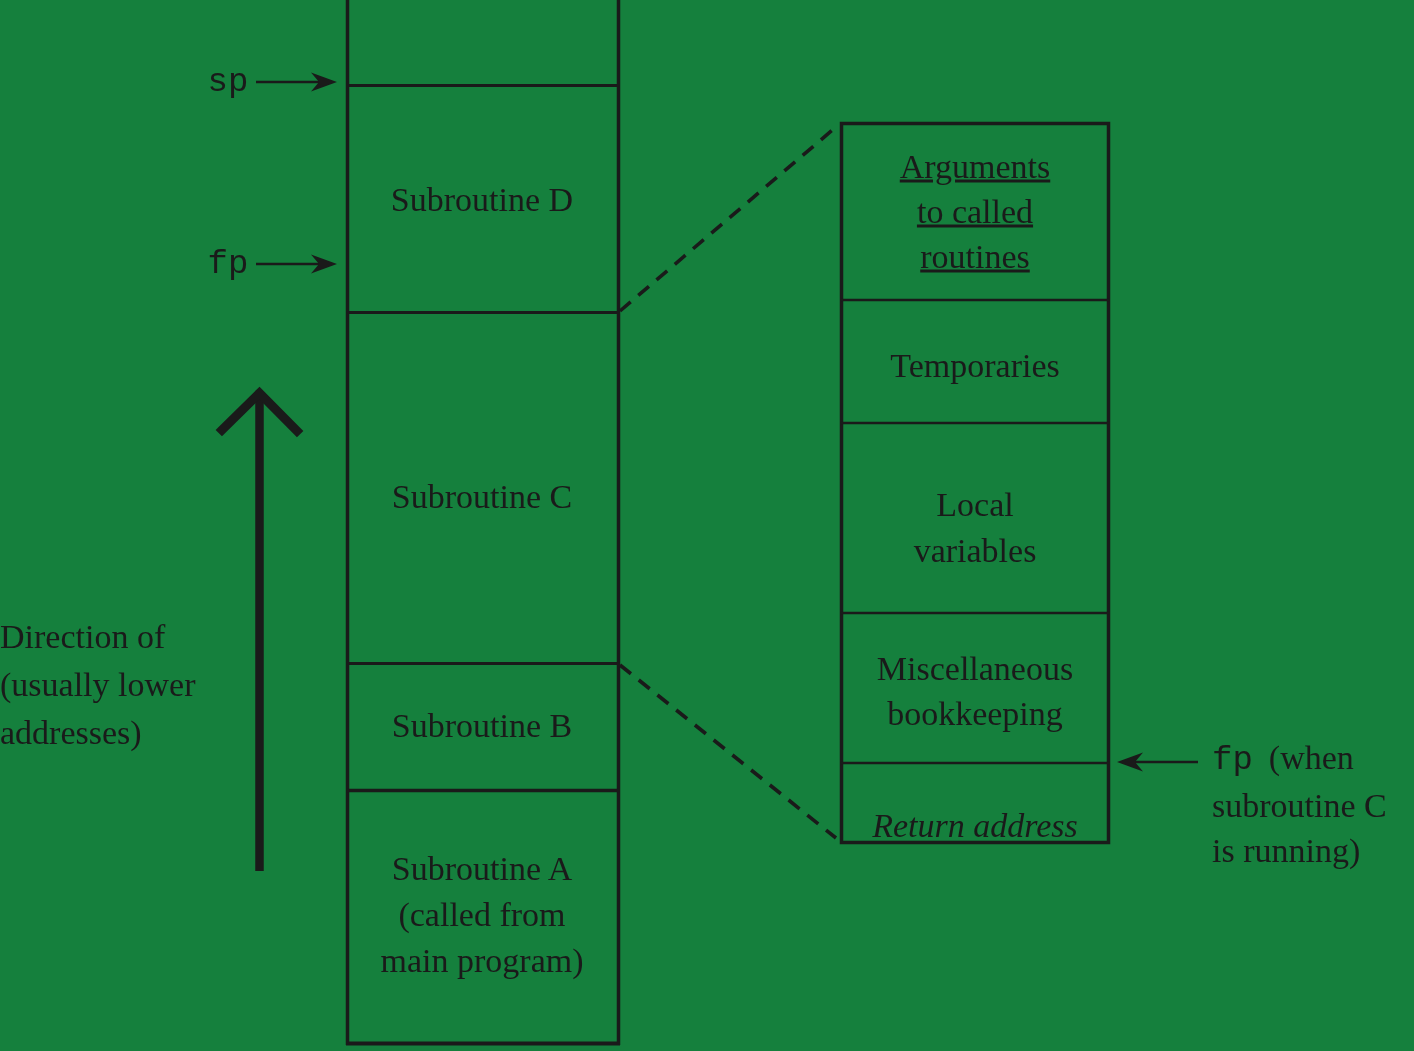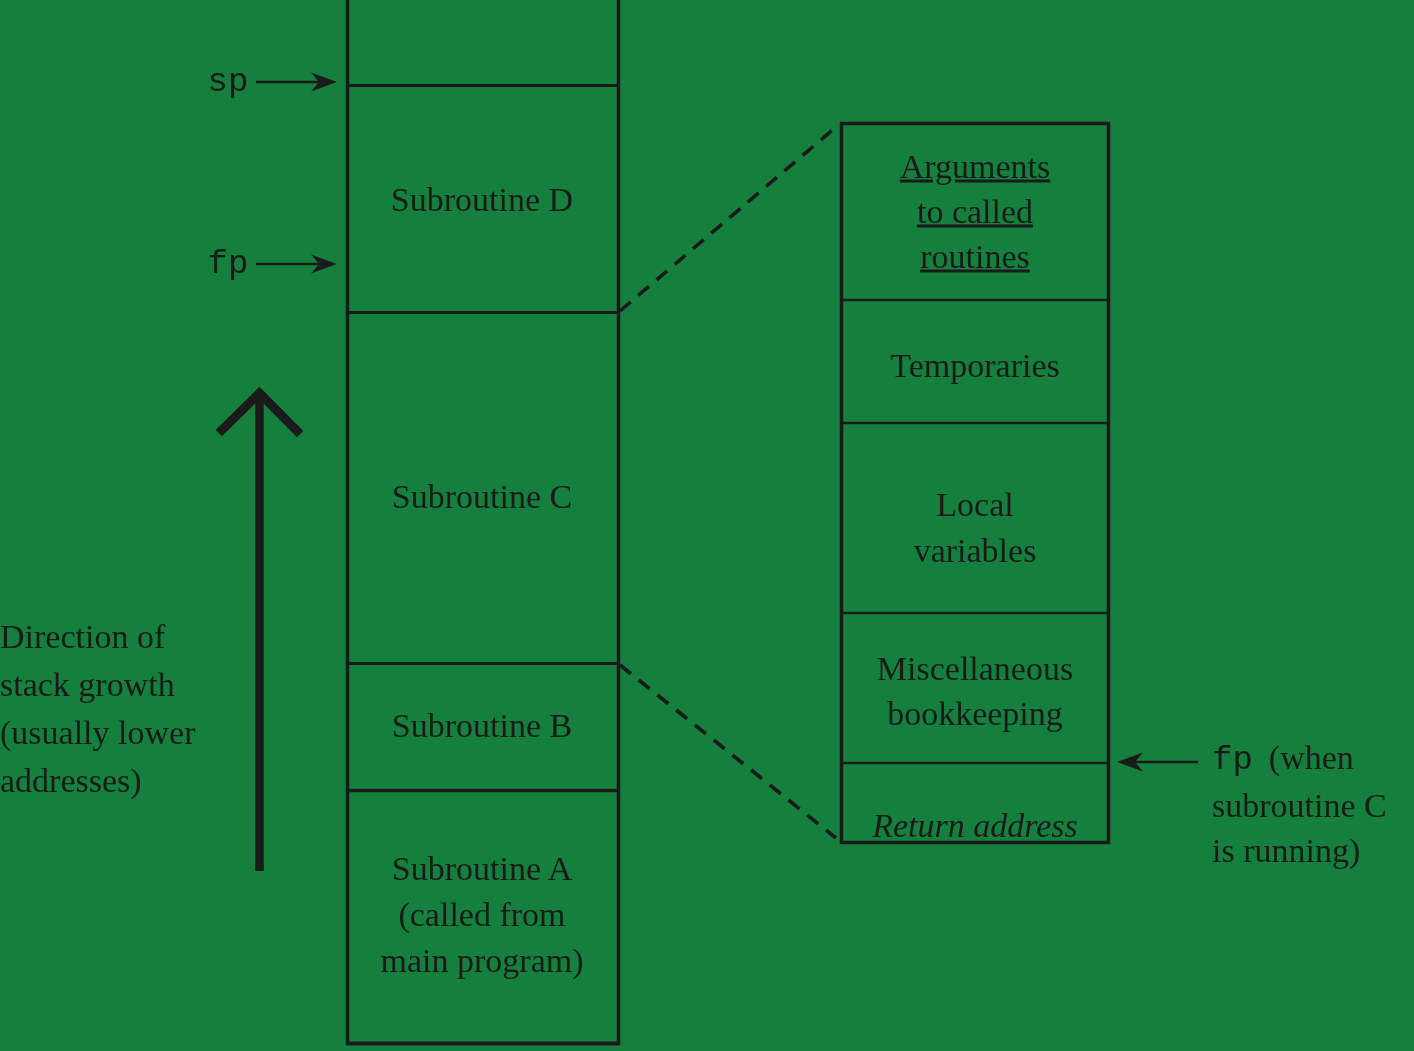--- a/index.html
+++ b/index.html
@@ -77,21 +77,20 @@
   <div class="txt center" style="left:482px; top:497px;">Subroutine C</div>
   <div class="txt center" style="left:482px; top:726px;">Subroutine B</div>
   <div class="txt center" style="left:482px; top:915px; line-height:46px;">
     <div>Subroutine A</div>
     <div>(called from</div>
     <div>main program)</div>
   </div>
 
   <div class="txt" style="left:0; top:613px; width:219px; line-height:48px;">
     <div>Direction of</div>
-    <div>stack growth</div>
     <div>(usually lower</div>
     <div>addresses)</div>
   </div>
 
   <div class="txt center" style="left:975px; top:211px; line-height:45px;text-decoration:underline;">
     <div>Arguments</div>
     <div>to called</div>
     <div>routines</div>
   </div>
   <div class="txt center" style="left:975px; top:366px;">Temporaries</div>

